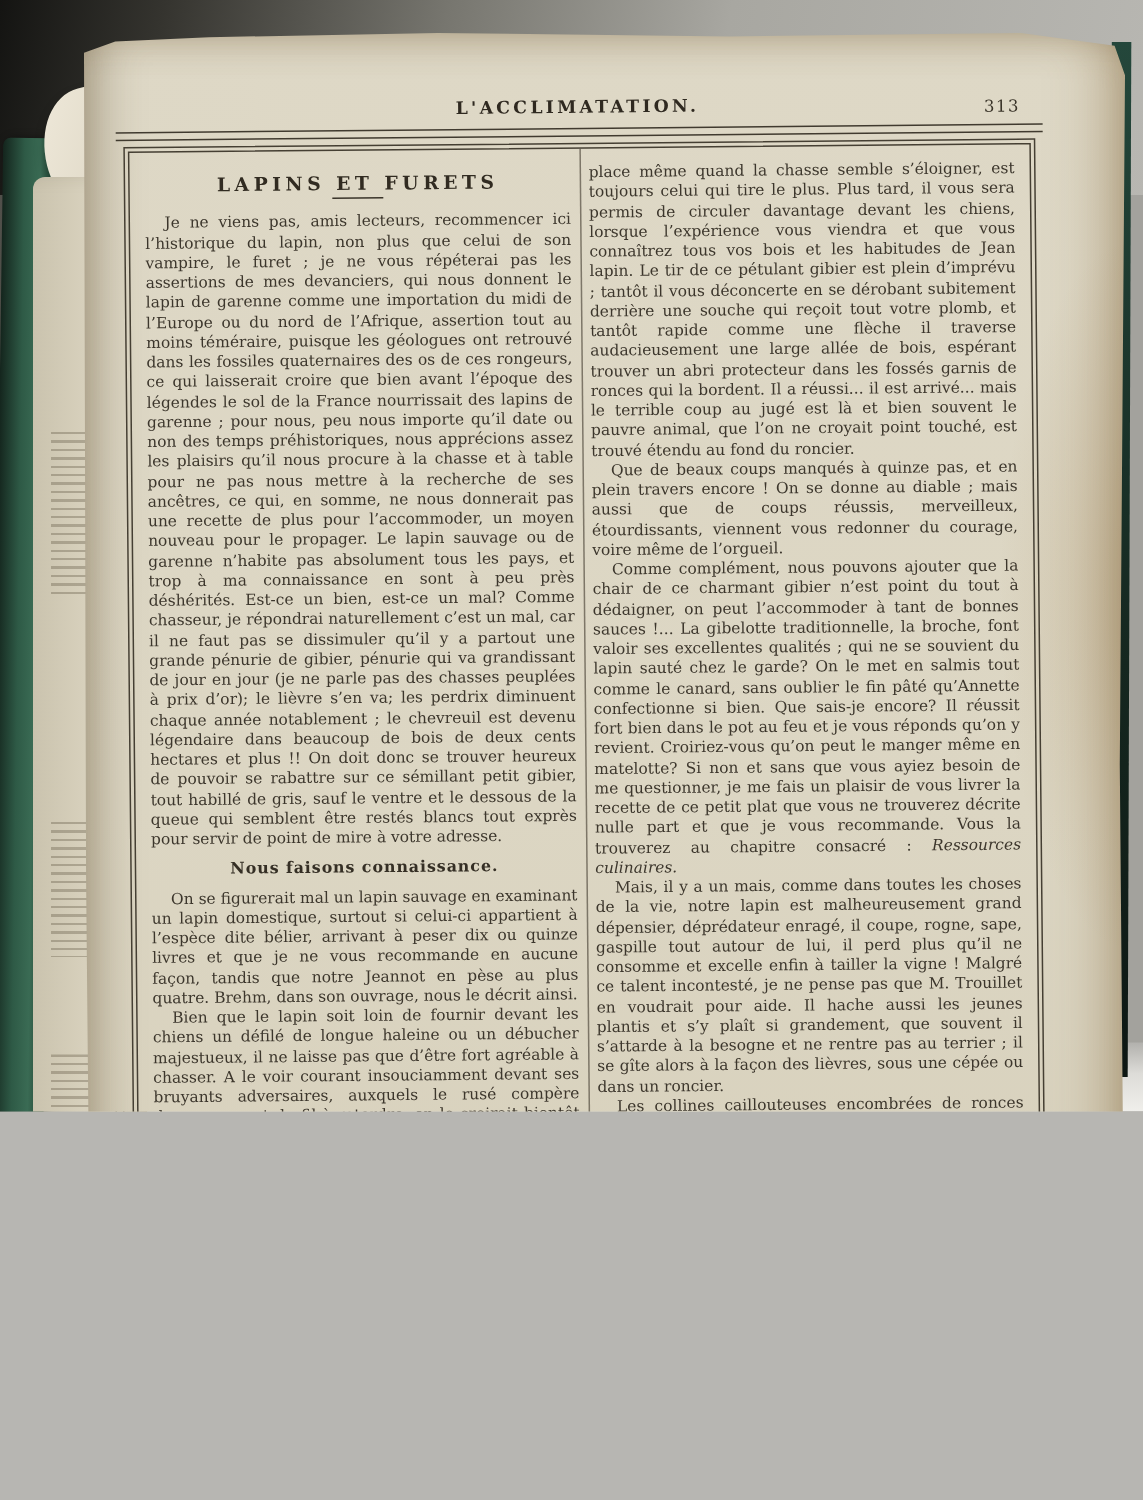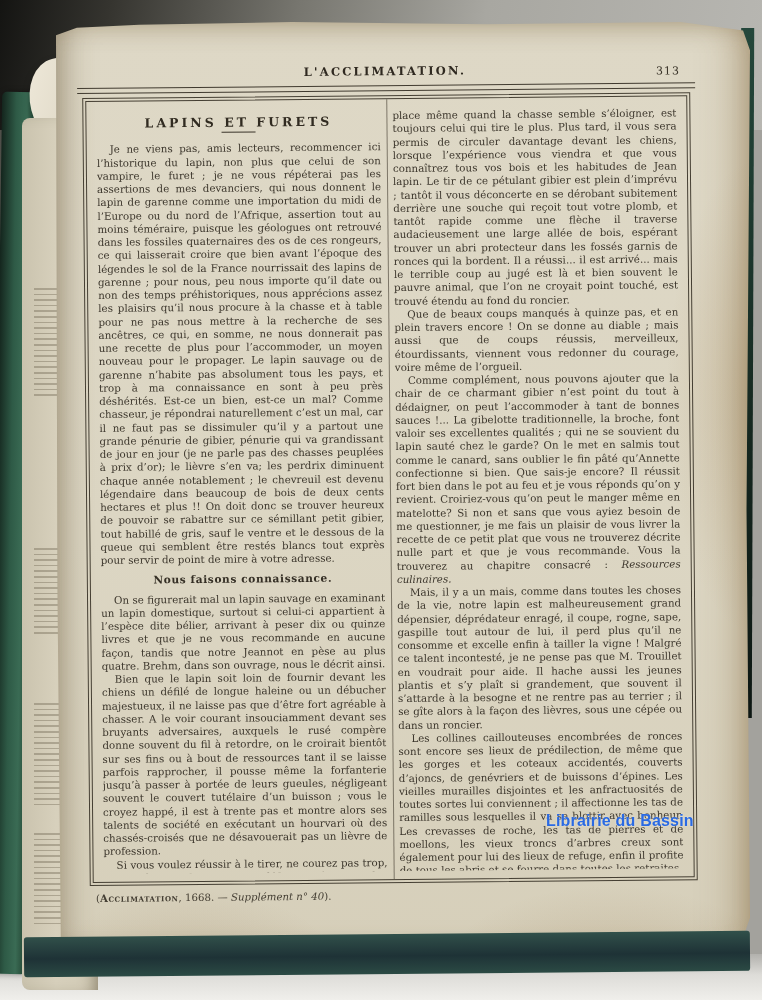--- a/index.html
+++ b/index.html
@@ -1,21 +1,21 @@
 <!DOCTYPE html>
 <html lang="fr"><head>
 <meta charset="utf-8">
 <style>
   html,body{margin:0;padding:0;}
   body{
     width:762px;height:1000px;overflow:hidden;
     background:#b7b6b2;
     font-family:"DejaVu Serif", serif;
   }
-  .photo{position:relative;width:762px;height:1000px;overflow:hidden;}
+  .photo{position:relative;width:762px;height:741px;overflow:hidden;}
 
   
   .bg-top{position:absolute;left:0;top:0;width:762px;height:150px;
     background:linear-gradient(100deg,#141412 0%,#35342f 14%,#77766f 38%,#a8a7a1 62%,#b8b7b2 100%);}
   .bg-mid{position:absolute;left:0;top:130px;width:762px;height:840px;
     background:linear-gradient(90deg,#55544e 0%,#9a9992 6%,#b5b4af 14%,#bcbbb6 85%,#a3a29d 97%);}
   .bg-bottom{position:absolute;left:0;bottom:0;width:762px;height:46px;
     background:linear-gradient(180deg,#b2b1ad 0%,#dddcd8 45%,#f0efeb 100%);}
 
   

